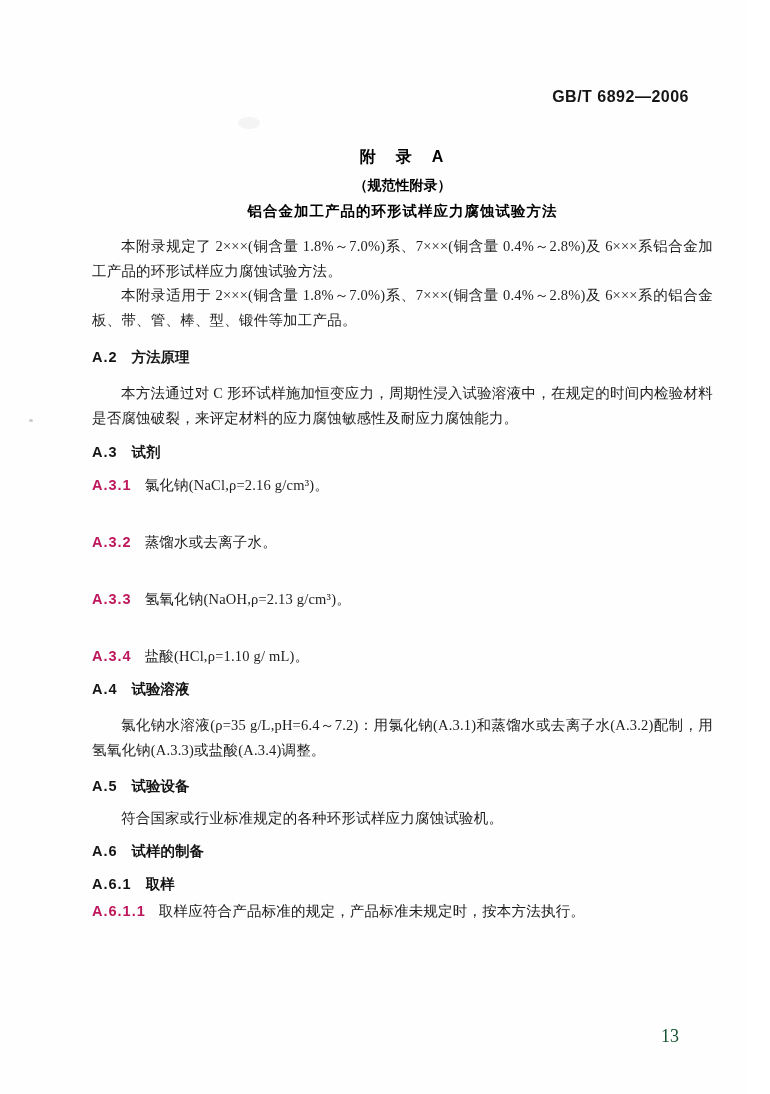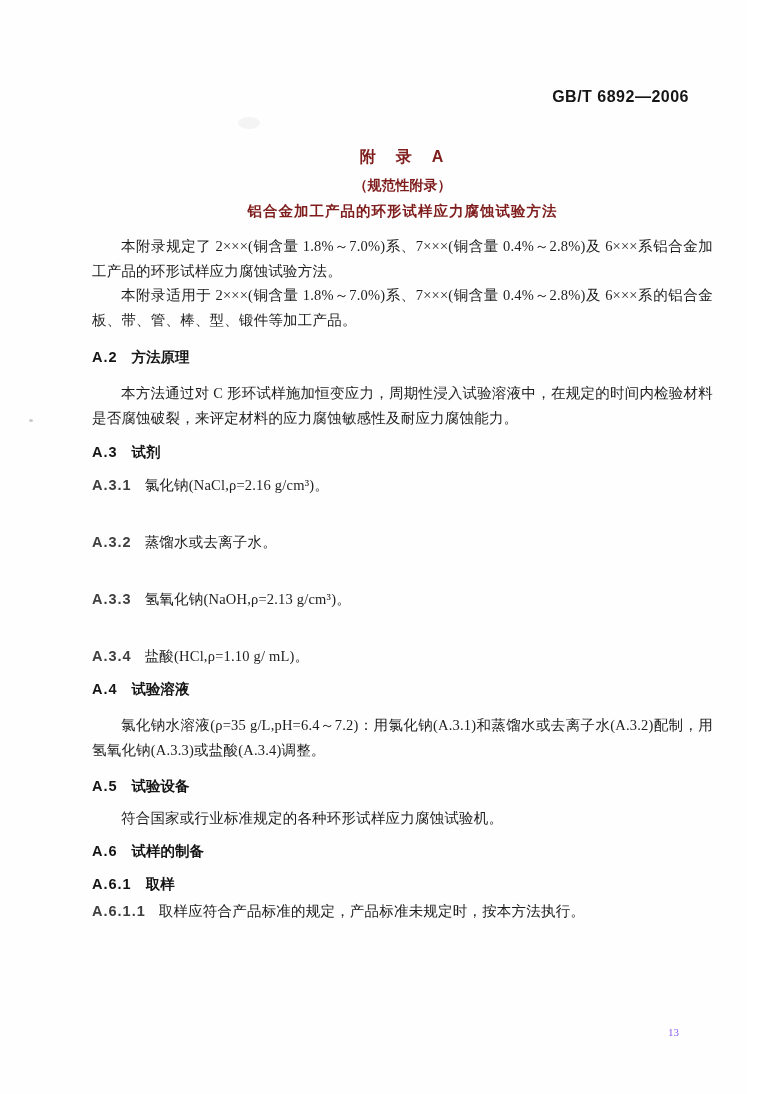--- a/index.html
+++ b/index.html
@@ -30,21 +30,21 @@
     position: absolute;
     left: 92px;
     top: 0;
     width: 621px;
   }
   .title-block {
     margin-top: 147px;
     text-align: center;
     font-family: "Liberation Sans", "DejaVu Sans", sans-serif;
     font-weight: bold;
-    color: #7f1d1d;
+    color: #000000;
   }
   .title-l1 { font-size: 16px;   line-height: 20px; letter-spacing: 2px; }
   .title-l2 { font-size: 14px;   line-height: 19px; margin-top: 9px; }
   .title-l3 { font-size: 14.5px; line-height: 19px; margin-top: 7px; letter-spacing: 1px; }
 
   .h2 {
     font-family: "Liberation Sans", "DejaVu Sans", sans-serif;
     font-weight: bold;
     font-size: 14.5px;
     line-height: 20px;
@@ -65,39 +65,39 @@
     line-height: 24.5px;
     text-align: justify;
     margin: 0;
     letter-spacing: 0.2px;
   }
   .clause .c-num {
     font-family: "Liberation Sans", "DejaVu Sans", sans-serif;
     font-weight: bold;
     margin-right: 13px;
     letter-spacing: 1px;
-    color: #404040;
+    color: #be185d;
   }
   .reagent { line-height: 25px; margin-top: 32px; }
 
   .mt36 { margin-top: 36px; }
   .mt15 { margin-top: 15px; }
   .mt14 { margin-top: 14px; }
   .mt13 { margin-top: 13px; }
   .mt12 { margin-top: 12px; }
   .mt11 { margin-top: 11px; }
   .mt10 { margin-top: 10px; }
   .mt5  { margin-top: 5px; }
 
   .page-number {
     position: absolute;
     top: 1026px;
     right: 69px;
-    font-size: 11px;
-    color: #8b5cf6;
+    font-size: 18px;
+    color: #14532d;
   }
   .speck-a {
     position: absolute;
     left: 29px; top: 419px;
     width: 4px; height: 3px;
     background: #8a8a8a;
     opacity: 0.45;
     border-radius: 50%;
   }
   .speck-b {

